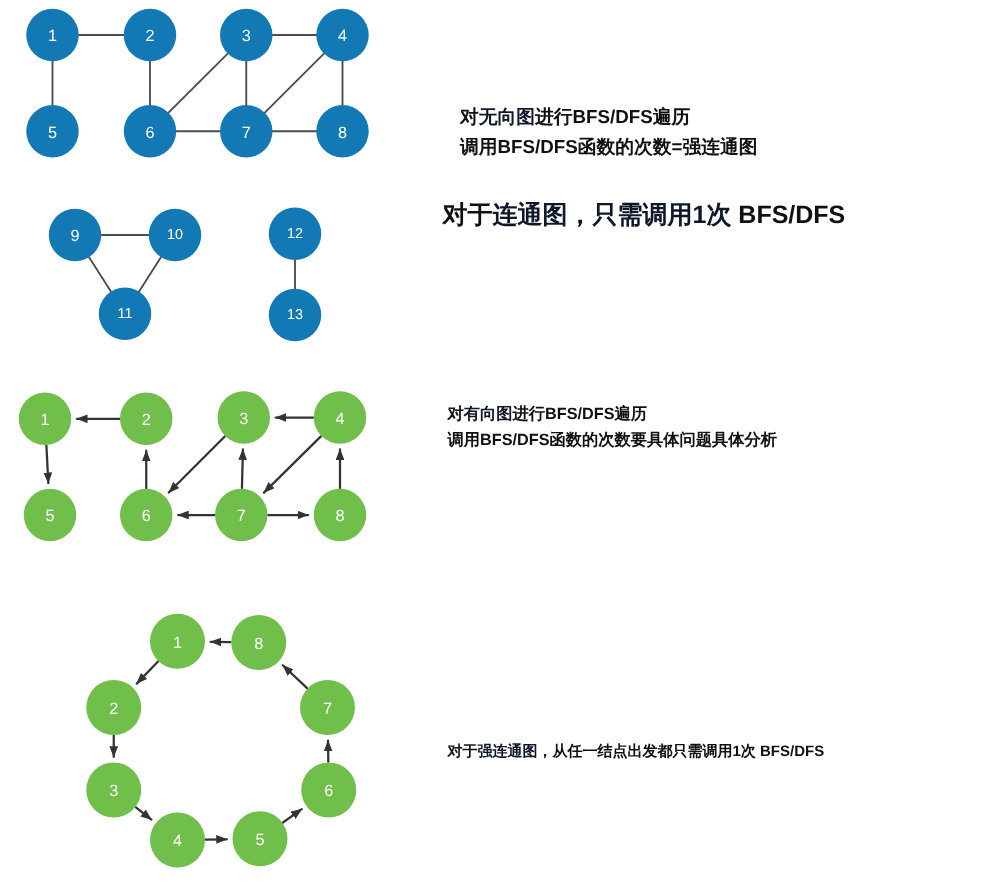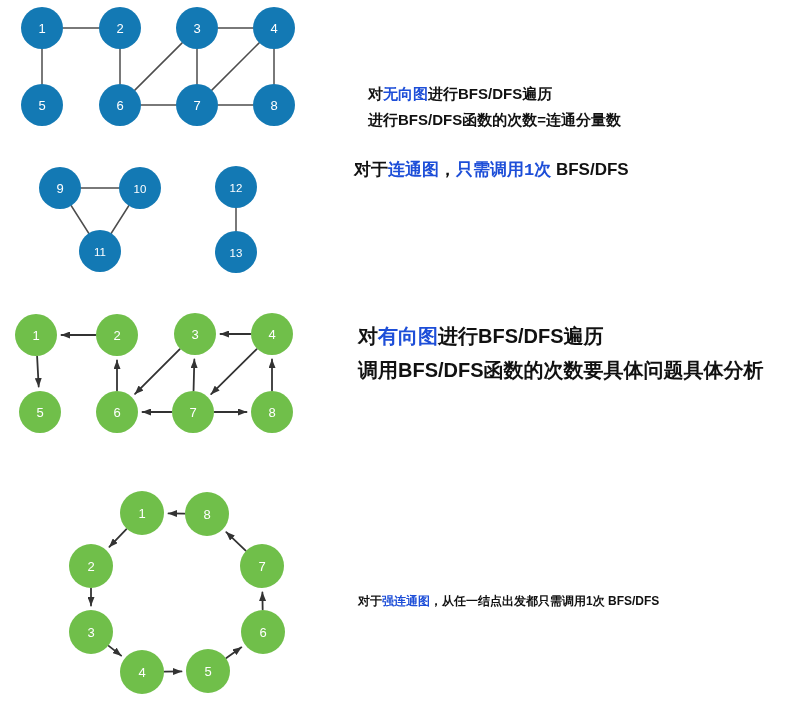--- a/index.html
+++ b/index.html
@@ -41,26 +41,26 @@
   }
   .text-block {
     position: absolute;
     font-family: "Liberation Sans", "DejaVu Sans", sans-serif;
     color: #111111;
     font-weight: bold;
     line-height: 1.62;
     white-space: nowrap;
   }
   .tb-line { display: block; }
-  .hl { color: #1d4ed8; font-family: Liberation Mono, monospace; }
+  .hl { color: #0f172a; }
   .blk { color: #111111; }
 
   #txt-undirected { left: 368px; top: 82px;  font-size: 15px; }
-  #txt-connected  { left: 354px; top: 156px; font-size: 17px; }
-  #txt-directed   { left: 358px; top: 320px; font-size: 20px; }
+  #txt-connected  { left: 354px; top: 156px; font-size: 20px; }
+  #txt-directed   { left: 358px; top: 320px; font-size: 13px; }
   #txt-strong     { left: 358px; top: 592px; font-size: 12px; }
   .gap-line { display:block; height: 14px; }
 </style>
 </head>
 <body>
 
 <div id="canvas-root">
 
   <svg class="graph-layer" id="graph-svg" viewBox="0 0 805 713" xmlns="http://www.w3.org/2000/svg">
     <defs>
@@ -217,21 +217,21 @@
         </g>
         <g>
           <circle cx="208" cy="671" r="22" fill="#70bf4a"></circle>
           <text x="208" y="671.5" class="node-label" fill="#ffffff">5</text>
         </g>
       </g>
   </svg>
 
   <div class="text-block" id="txt-undirected">
     <span class="tb-line"><span class="blk">对</span><span class="hl">无向图</span><span class="blk">进行BFS/DFS遍历</span></span>
-    <span class="tb-line blk">进行BFS/DFS函数的次数=连通分量数</span>
+    <span class="tb-line blk">调用BFS/DFS函数的次数=强连通图</span>
   </div>
 
   <div class="text-block" id="txt-connected">
     <span class="tb-line"><span class="blk">对于</span><span class="hl">连通图</span><span class="blk">，</span><span class="hl">只需调用1次</span><span class="blk"> BFS/DFS</span></span>
   </div>
 
   <div class="text-block" id="txt-directed">
     <span class="tb-line"><span class="blk">对</span><span class="hl">有向图</span><span class="blk">进行BFS/DFS遍历</span></span>
     <span class="tb-line blk">调用BFS/DFS函数的次数要具体问题具体分析</span>
     <span class="gap-line"></span>

